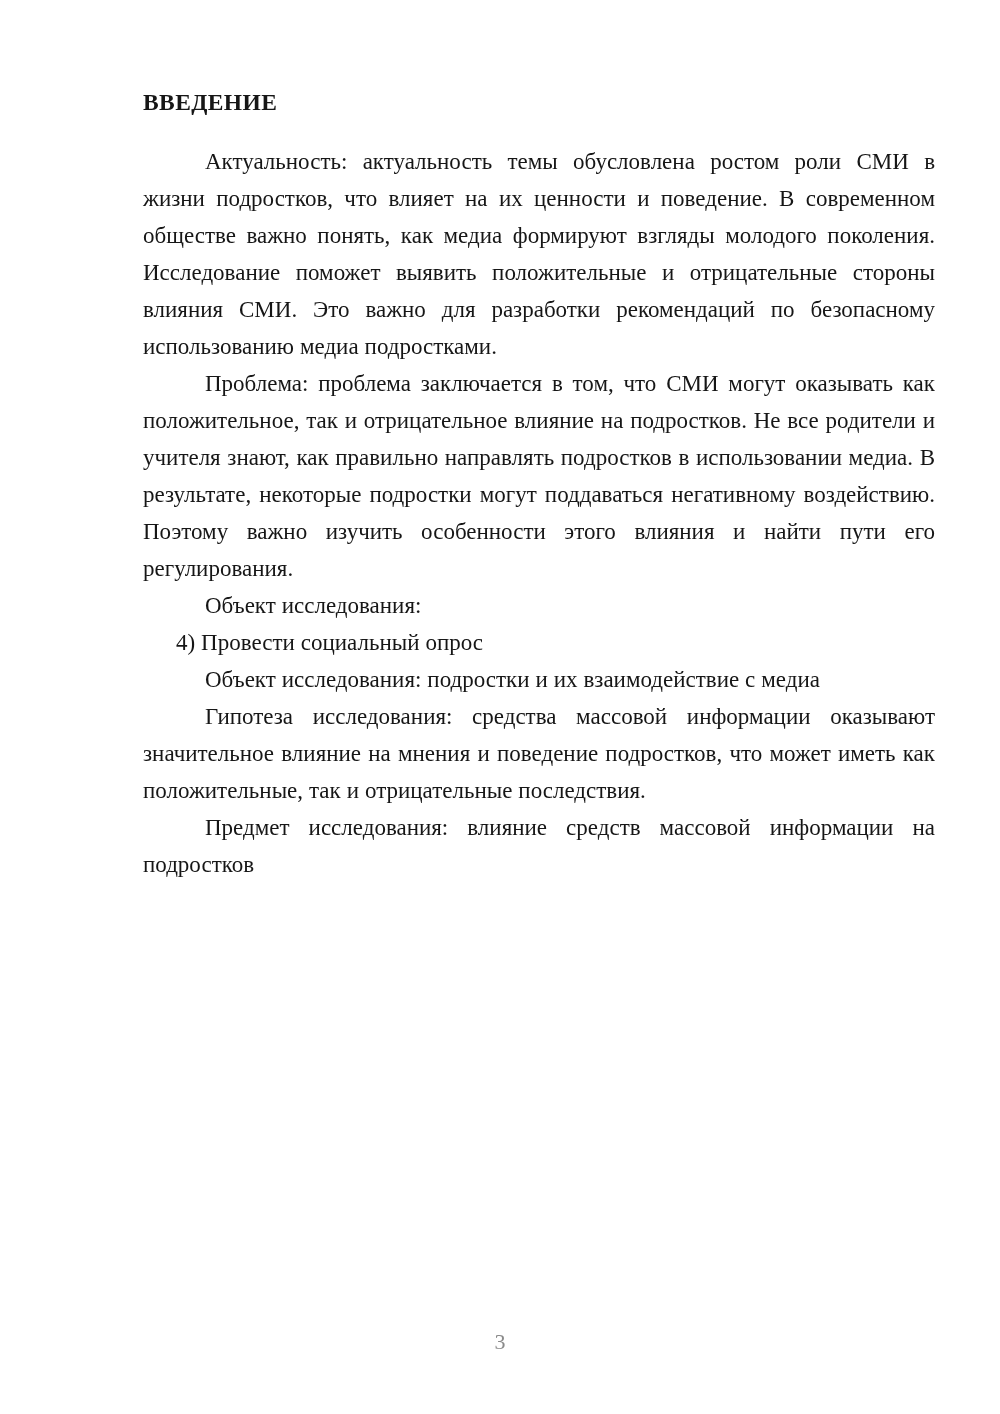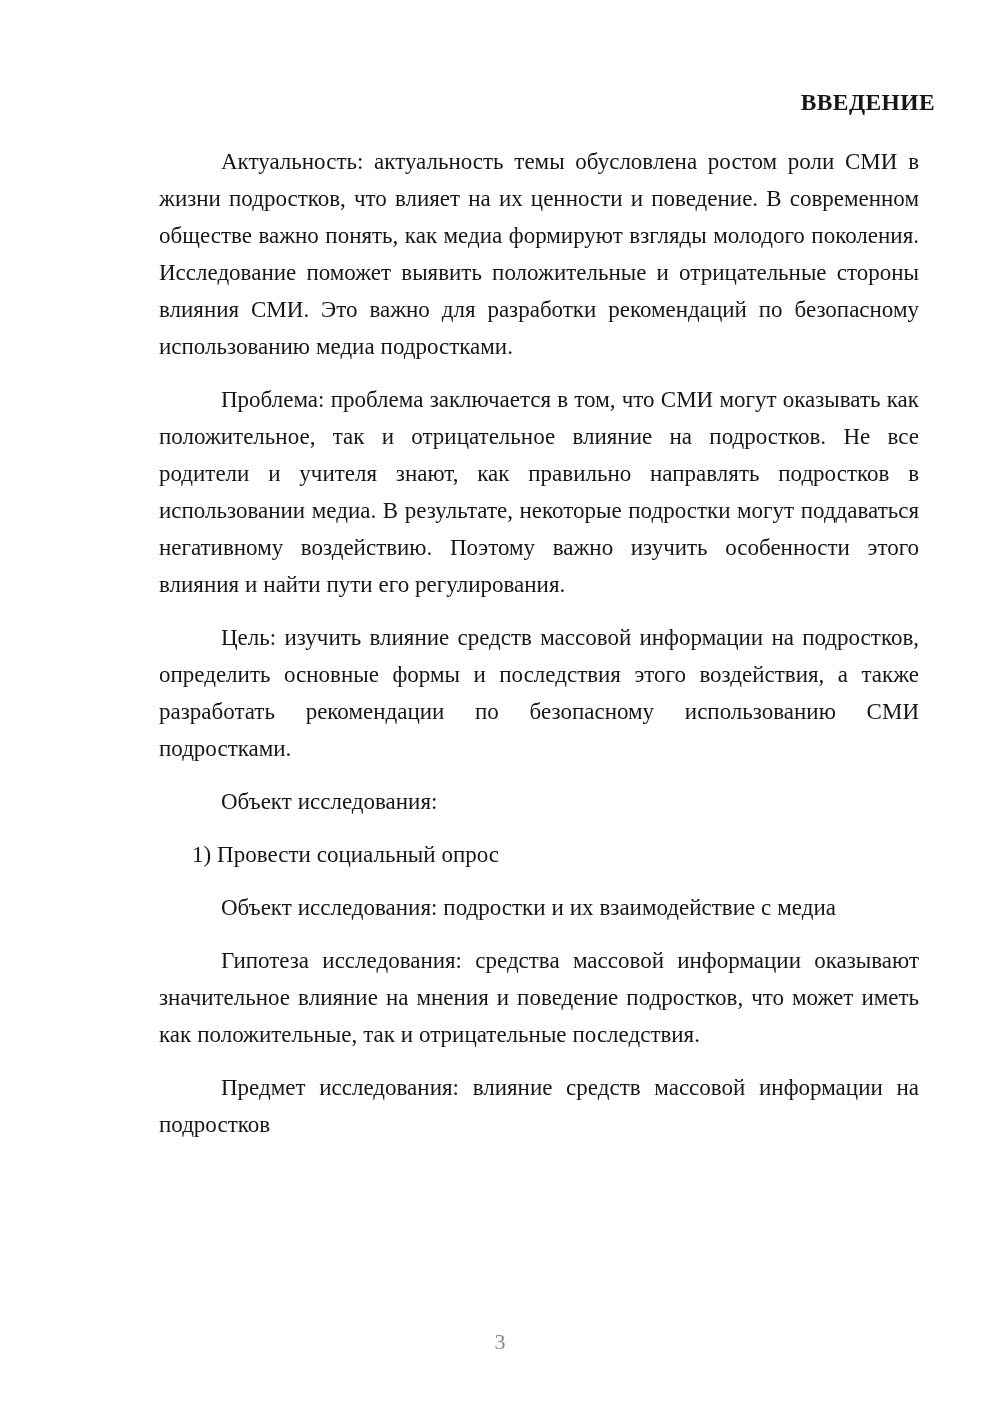--- a/index.html
+++ b/index.html
@@ -27,33 +27,33 @@
   .content {
     position: absolute;
     left: 143px;
     top: 84px;
     width: 792px;
   }
 
   .doc-heading {
     font-size: 23.5px;
     font-weight: bold;
-    text-align: right;
+    text-align: left;
     letter-spacing: 0.4px;
     line-height: 37px;
     margin: 0 0 22px 0;
   }
 
   .para {
     font-size: 23px;
     line-height: 37px;
     text-align: justify;
     text-justify: inter-word;
     text-indent: 62px;
-    margin: 16px;
+    margin: 0;
     hyphens: none;
     word-spacing: 0.2px;
   }
 
   .para.list-item {
     text-indent: 33px;
   }
 
   .page-number {
     position: absolute;
@@ -72,28 +72,27 @@
 <div class="page">
 
   <div class="content">
 
     <h1 class="doc-heading">ВВЕДЕНИЕ</h1>
 
     <p class="para">Актуальность: актуальность темы обусловлена ростом роли СМИ в жизни подростков, что влияет на их ценности и поведение. В современном обществе важно понять, как медиа формируют взгляды молодого поколения. Исследование поможет выявить положительные и отрицательные стороны влияния СМИ. Это важно для разработки рекомендаций по безопасному использованию медиа подростками.</p>
 
     <p class="para">Проблема: проблема заключается в том, что СМИ могут оказывать как положительное, так и отрицательное влияние на подростков. Не все родители и учителя знают, как правильно направлять подростков в использовании медиа. В результате, некоторые подростки могут поддаваться негативному воздействию. Поэтому важно изучить особенности этого влияния и найти пути его регулирования.</p>
 
-    <p class="para">Цель: изучить влияние средств массовой информации на подростков, определить основные формы и последствия этого воздействия, а также разработать рекомендации по безопасному использованию СМИ подростками.</p>
 
     <p class="para">Объект исследования:</p>
 
 
 
 
-    <p class="para list-item">1) Провести социальный опрос</p>
+    <p class="para list-item">4) Провести социальный опрос</p>
 
 
     <p class="para">Объект исследования: подростки и их взаимодействие с медиа</p>
 
     <p class="para">Гипотеза исследования: средства массовой информации оказывают значительное влияние на мнения и поведение подростков, что может иметь как положительные, так и отрицательные последствия.</p>
 
     <p class="para">Предмет исследования: влияние средств массовой информации на подростков</p>
 
   </div>
 

